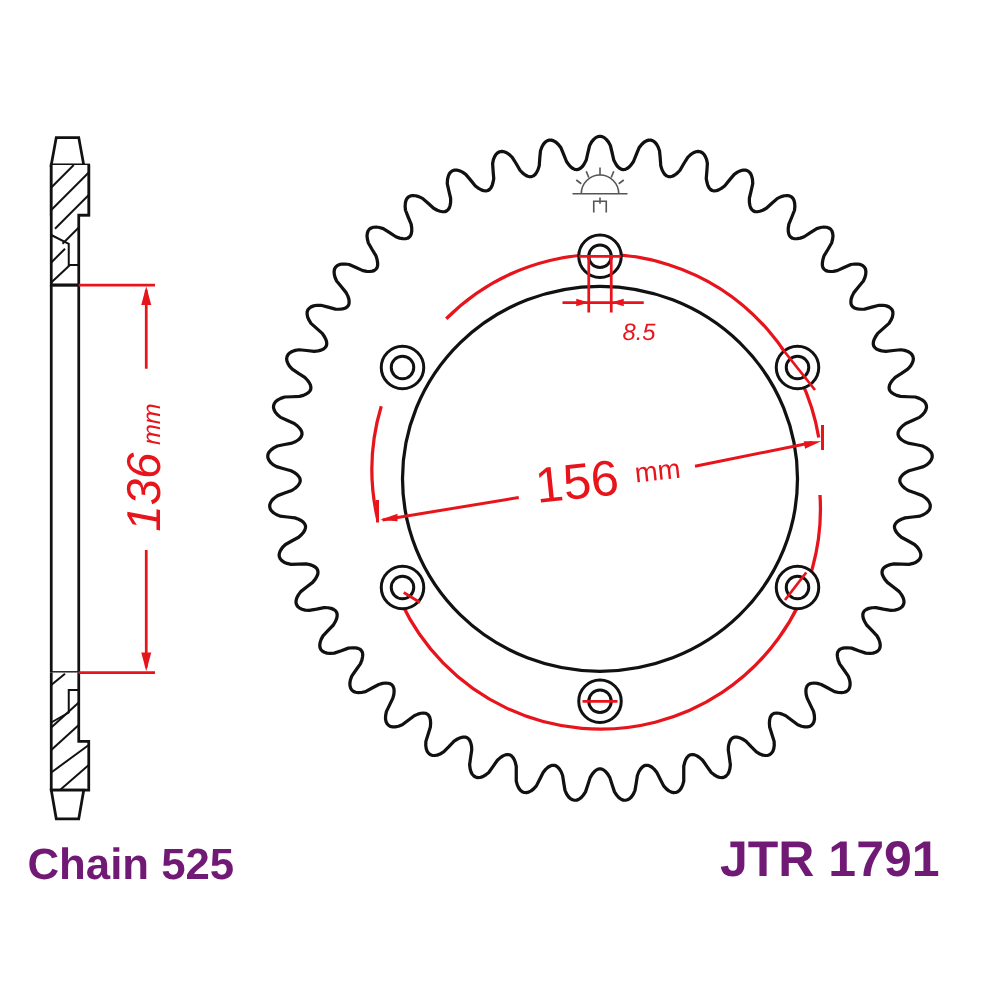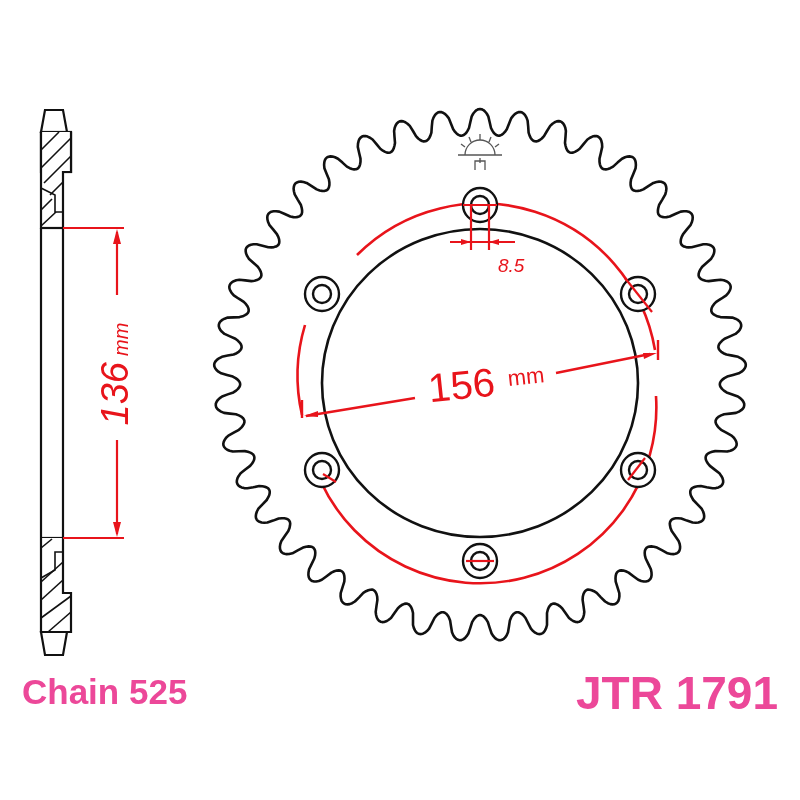--- a/index.html
+++ b/index.html
@@ -1,20 +1,20 @@
 <!DOCTYPE html>
 <html><head>
 <meta charset="utf-8">
 <style>
   html, body { margin: 0; padding: 0; background: #ffffff; }
   body { width: 800px; height: 800px; position: relative; overflow: hidden; font-family: "Liberation Sans", sans-serif; }
   svg { position: absolute; left: 0; top: 0; }
-  .label-bottom { position: absolute; font-family: "Liberation Sans", sans-serif; font-weight: bold; color: #ec4899; }
+  .label-bottom { position: absolute; font-family: "Liberation Sans", sans-serif; font-weight: bold; color: #701a75; }
   #chain-label { left: 22px; top: 672px; font-size: 35px; }
-  #part-label { left: 576px; top: 666px; font-size: 46px; }
+  #part-label { left: 576px; top: 666px; font-size: 40px; }
 </style>
 </head>
 <body>
 
 <svg width="800" height="800" viewBox="0 0 800 800">
 
   <g stroke="#111" stroke-width="2.2" fill="none">
 
     <path d="M41,132 L45,110 L63,110 L67,132 Z" fill="#fff"></path>
 

